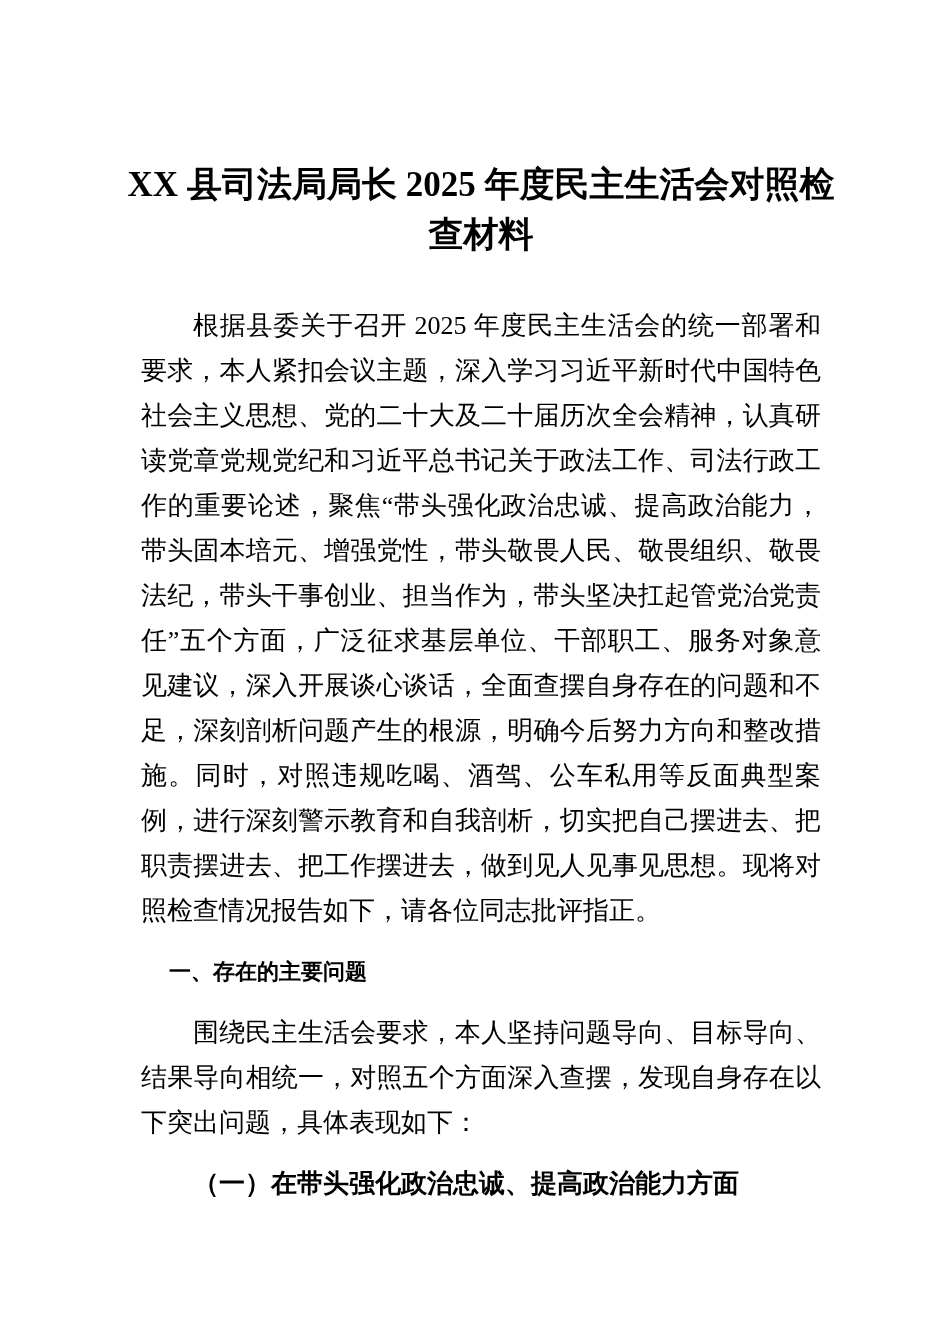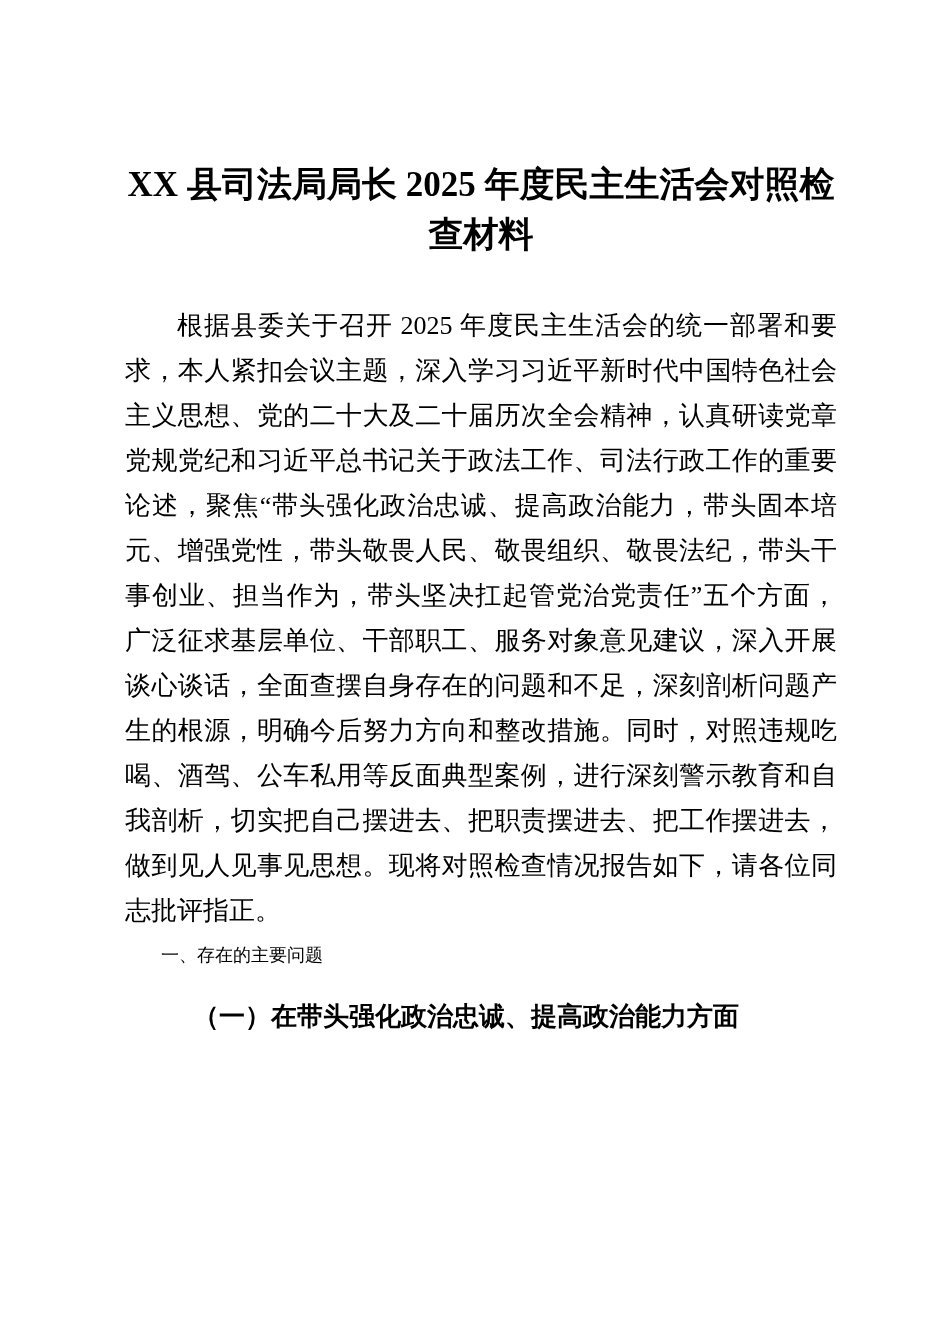--- a/index.html
+++ b/index.html
@@ -26,26 +26,26 @@
     text-align: center;
     margin: 0 0 43px 0;
   }
   .body-para {
     font-family: "Liberation Serif", serif;
     font-size: 26px;
     line-height: 45px;
     text-align: justify;
     text-justify: inter-character;
     text-indent: 2em;
-    margin: 0;
+    margin: 16px;
   }
   .heading-1 {
     font-family: "Liberation Sans", sans-serif;
-    font-weight: normal;
-    font-size: 18px;
+    font-weight: bold;
+    font-size: 22px;
     line-height: 45px;
     text-indent: 2em;
     margin: 0;
   }
   .heading-2 {
     font-family: "Liberation Serif", serif;
     font-weight: bold;
     font-size: 26px;
     line-height: 45px;
     text-indent: 2em;
@@ -56,17 +56,18 @@
 <body>
 
 <div class="page">
 
   <h1 class="doc-title">XX 县司法局局长 2025 年度民主生活会对照检查材料</h1>
 
   <p class="body-para">根据县委关于召开 2025 年度民主生活会的统一部署和要求，本人紧扣会议主题，深入学习习近平新时代中国特色社会主义思想、党的二十大及二十届历次全会精神，认真研读党章党规党纪和习近平总书记关于政法工作、司法行政工作的重要论述，聚焦“带头强化政治忠诚、提高政治能力，带头固本培元、增强党性，带头敬畏人民、敬畏组织、敬畏法纪，带头干事创业、担当作为，带头坚决扛起管党治党责任”五个方面，广泛征求基层单位、干部职工、服务对象意见建议，深入开展谈心谈话，全面查摆自身存在的问题和不足，深刻剖析问题产生的根源，明确今后努力方向和整改措施。同时，对照违规吃喝、酒驾、公车私用等反面典型案例，进行深刻警示教育和自我剖析，切实把自己摆进去、把职责摆进去、把工作摆进去，做到见人见事见思想。现将对照检查情况报告如下，请各位同志批评指正。</p>
 
   <h2 class="heading-1">一、存在的主要问题</h2>
 
+  <p class="body-para">围绕民主生活会要求，本人坚持问题导向、目标导向、结果导向相统一，对照五个方面深入查摆，发现自身存在以下突出问题，具体表现如下：</p>
 
   <h3 class="heading-2">（一）在带头强化政治忠诚、提高政治能力方面</h3>
 
 
 </div>
 
 </body></html>

